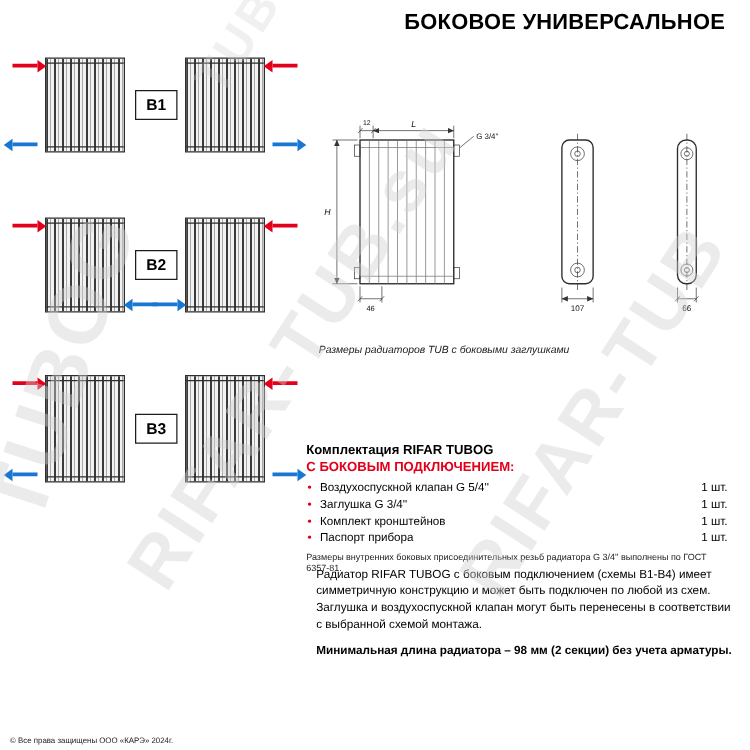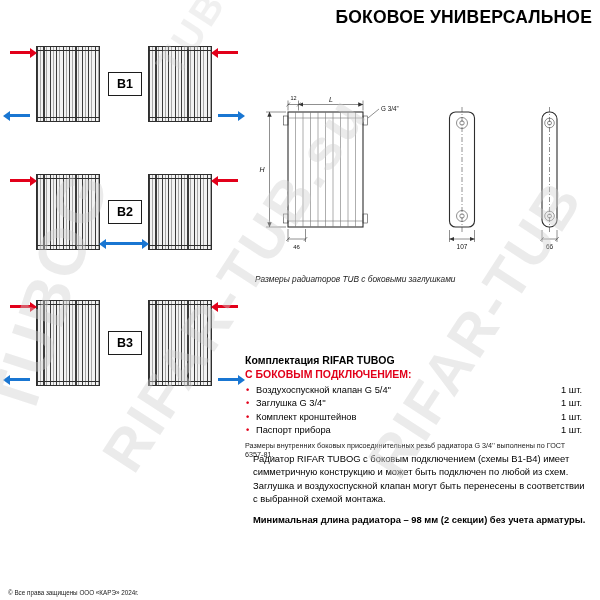--- a/index.html
+++ b/index.html
@@ -8,21 +8,21 @@
 
   
   .wm{position:absolute;z-index:3;pointer-events:none;font-weight:700;
       color:var(--watermark,#d0d0d0);opacity:.42;white-space:nowrap;letter-spacing:3px;}
   .wm1{font-size:66px;left:-78px;top:255px;transform:rotate(-72deg);}
   .wm2{font-size:58px;left:18px;top:250px;transform:rotate(-57deg);}
   .wm3{font-size:58px;left:305px;top:295px;transform:rotate(-57deg);}
   .wm4{font-size:40px;left:130px;top:-18px;transform:rotate(-57deg);opacity:.3;}
 
   
-  .header{position:absolute;top:6px;right:8px;z-index:1;text-align:right;
+  .header{position:absolute;top:6px;right:20px;z-index:1;text-align:right;
           font-size:17.5px;font-weight:700;line-height:1.3;letter-spacing:.2px;}
 
   
   .scheme-row{position:absolute;left:8px;width:240px;z-index:1;}
   .rad-wrap{position:absolute;top:0;height:100%;width:64px;}
   .radiator{position:absolute;left:0;top:0;right:0;bottom:0;border:1.6px solid #2e2e2e;
             background:repeating-linear-gradient(90deg,#3a3a3a 0 1.3px,#f2f2f2 1.3px 3px,#a8a8a8 3px 4px,#f2f2f2 4px 6.4px);}
   .radiator::before{content:"";position:absolute;left:0;right:0;top:3px;border-top:1.2px solid #2e2e2e;}
   .radiator::after{content:"";position:absolute;left:0;right:0;bottom:3px;border-bottom:1.2px solid #2e2e2e;}
   .scheme-label{position:absolute;left:100px;top:50%;transform:translateY(-50%);

